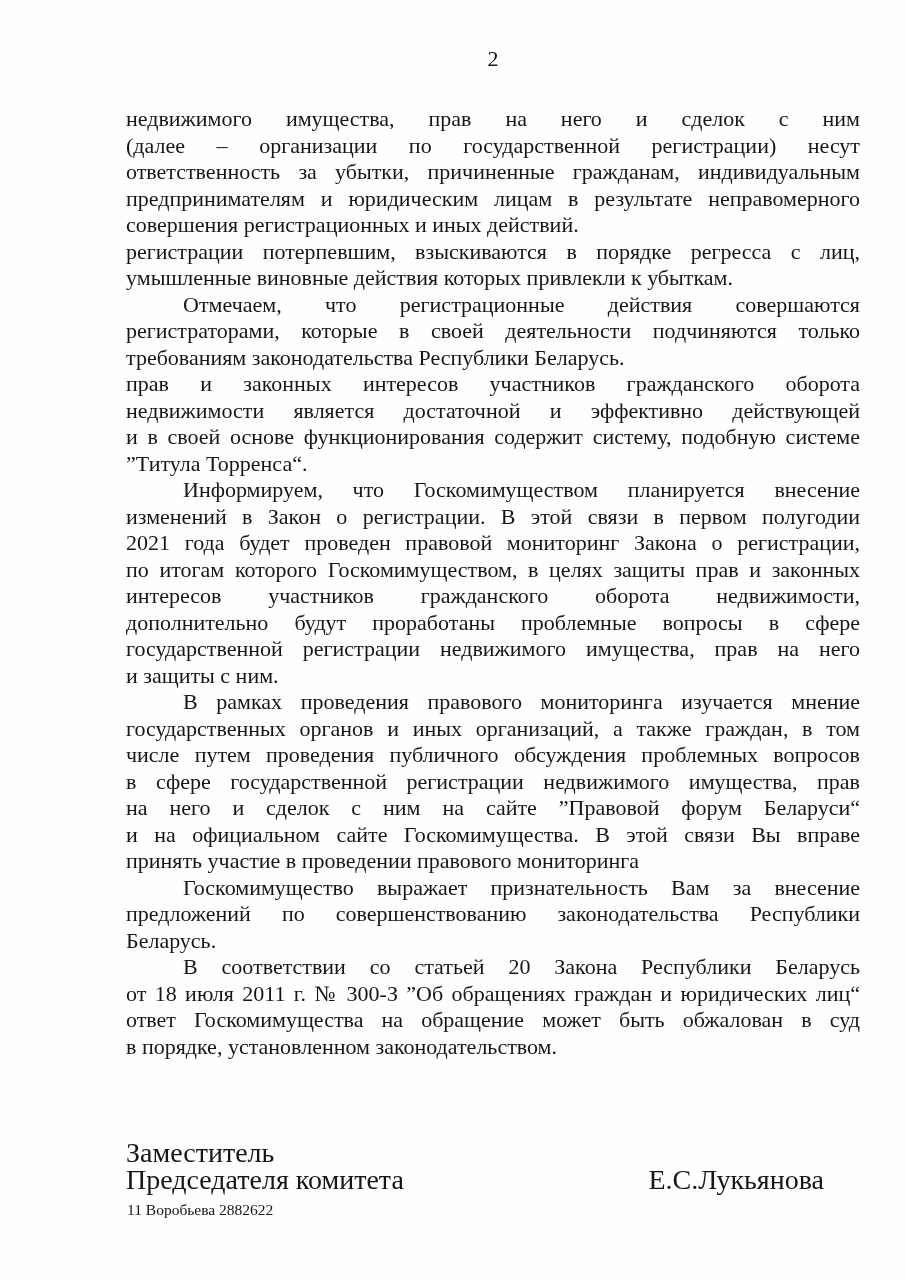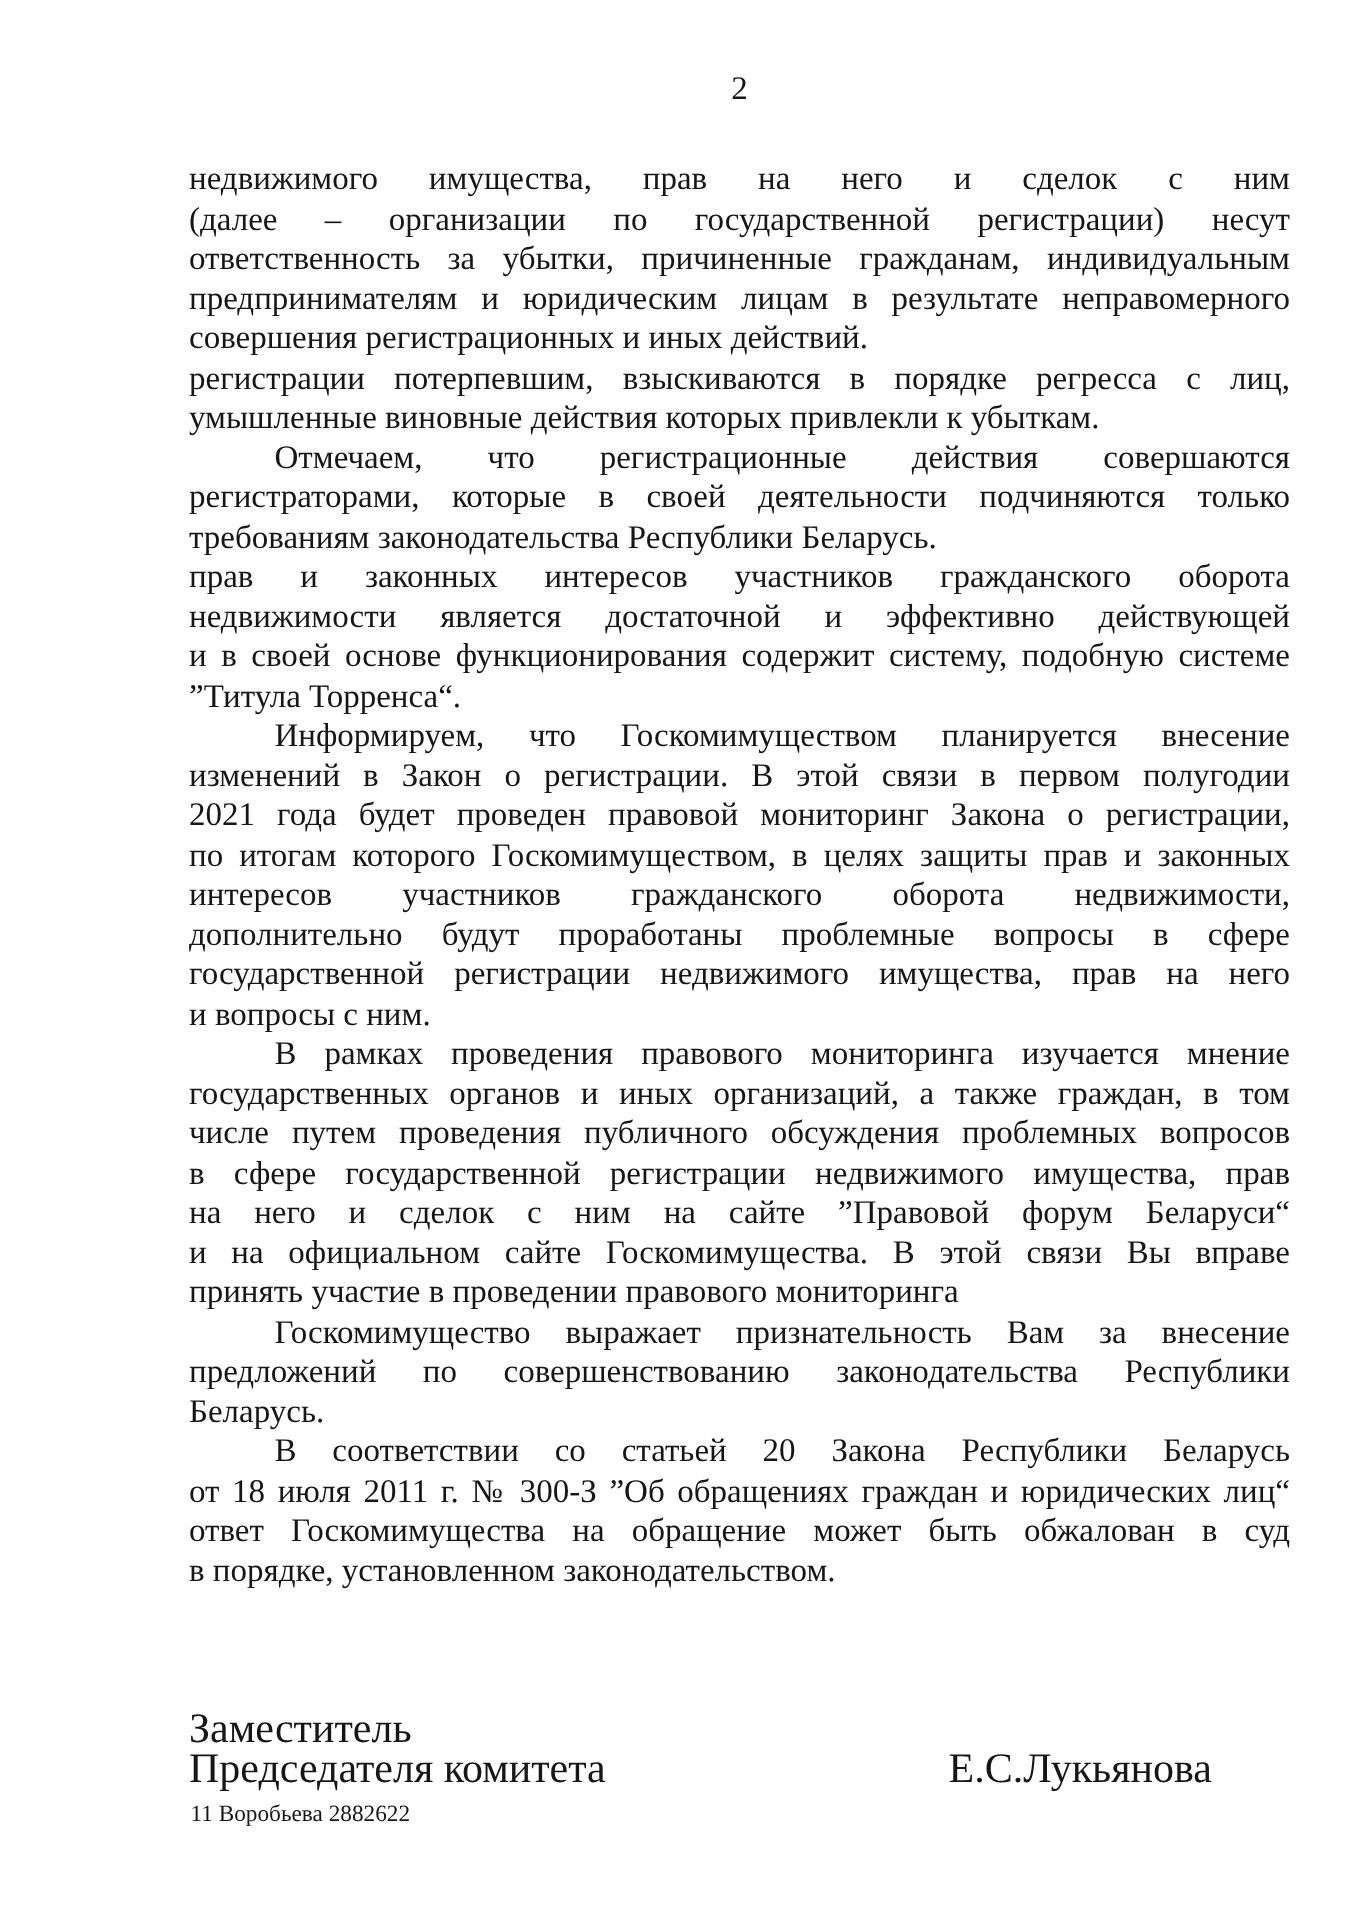--- a/index.html
+++ b/index.html
@@ -51,21 +51,21 @@
     width: 734px;
     font-size: 28px;
     line-height: 26.5px;
   }
   .sig-row2 {
     display: flex;
     justify-content: space-between;
     align-items: flex-end;
   }
   .sig-name {
-    margin-right: 52px;
+    margin-right: 36px;
   }
   .footer-ref {
     position: absolute;
     top: 1201px;
     left: 127px;
     font-size: 15.5px;
     line-height: 18px;
   }
 </style>
 </head>
@@ -99,21 +99,21 @@
         <div class="line last">”Титула Торренса“.</div>
       </div>
       <div>
         <div class="line first-indent">Информируем, что Госкомимуществом планируется внесение</div>
         <div class="line">изменений в Закон о регистрации. В этой связи в первом полугодии</div>
         <div class="line">2021 года будет проведен правовой мониторинг Закона о регистрации,</div>
         <div class="line">по итогам которого Госкомимуществом, в целях защиты прав и законных</div>
         <div class="line">интересов участников гражданского оборота недвижимости,</div>
         <div class="line">дополнительно будут проработаны проблемные вопросы в сфере</div>
         <div class="line">государственной регистрации недвижимого имущества, прав на него</div>
-        <div class="line last">и вопросы с ним.</div>
+        <div class="line last">и защиты с ним.</div>
       </div>
       <div>
         <div class="line first-indent">В рамках проведения правового мониторинга изучается мнение</div>
         <div class="line">государственных органов и иных организаций, а также граждан, в том</div>
         <div class="line">числе путем проведения публичного обсуждения проблемных вопросов</div>
         <div class="line">в сфере государственной регистрации недвижимого имущества, прав</div>
         <div class="line">на него и сделок с ним на сайте ”Правовой форум Беларуси“</div>
         <div class="line">и на официальном сайте Госкомимущества. В этой связи Вы вправе</div>
         <div class="line last">принять участие в проведении правового мониторинга</div>
       </div>

